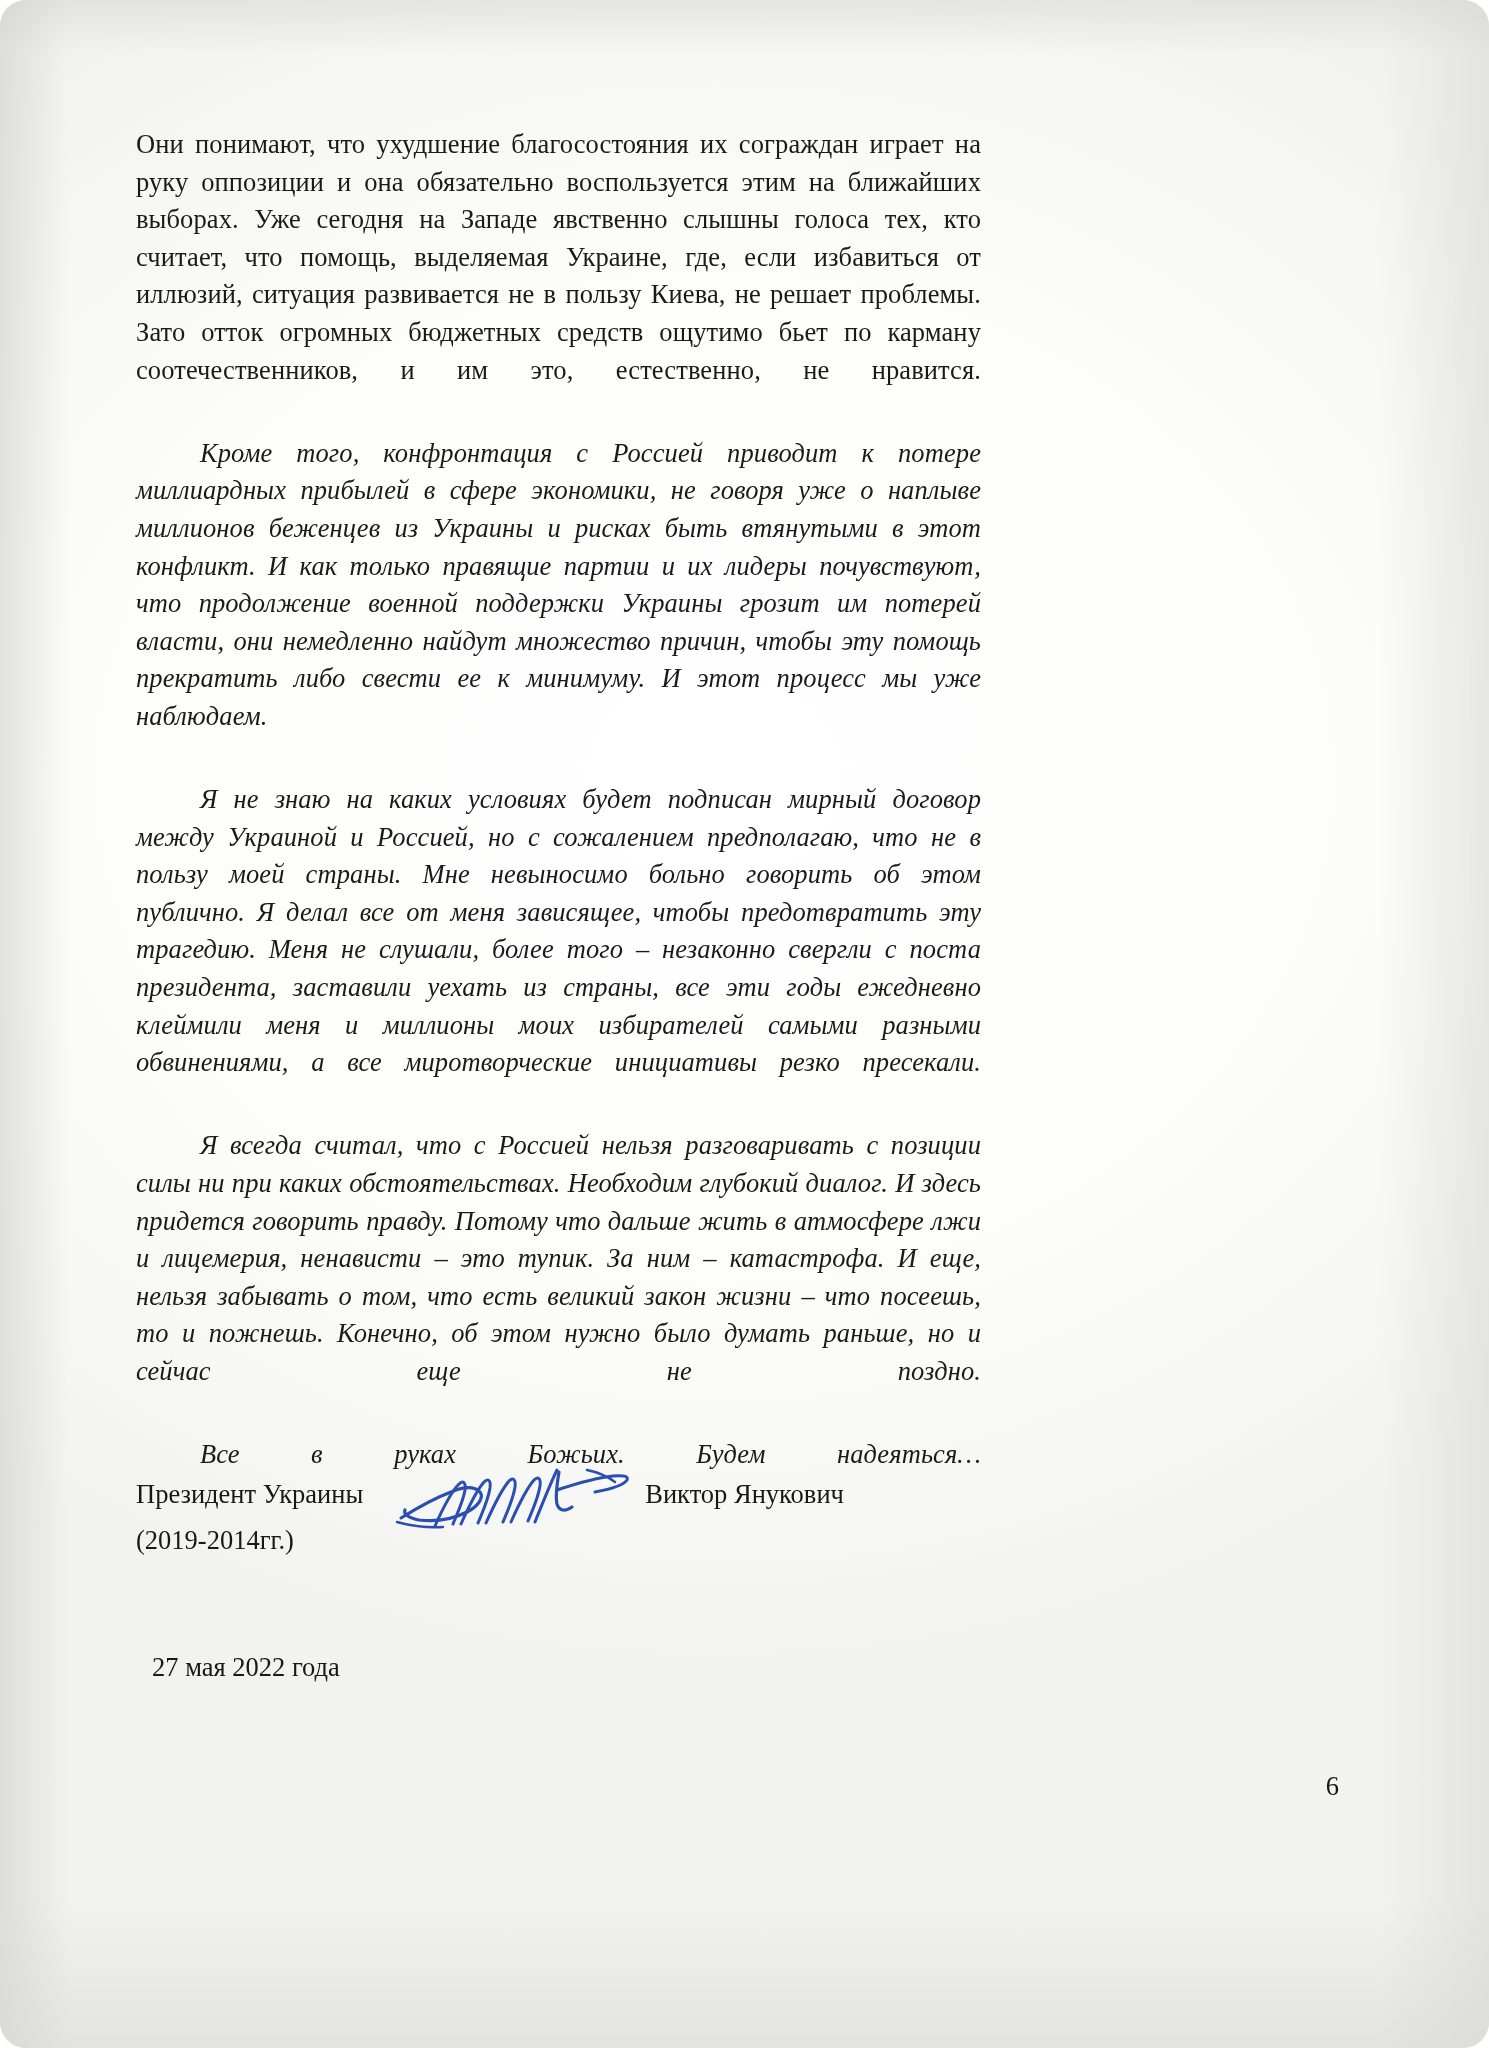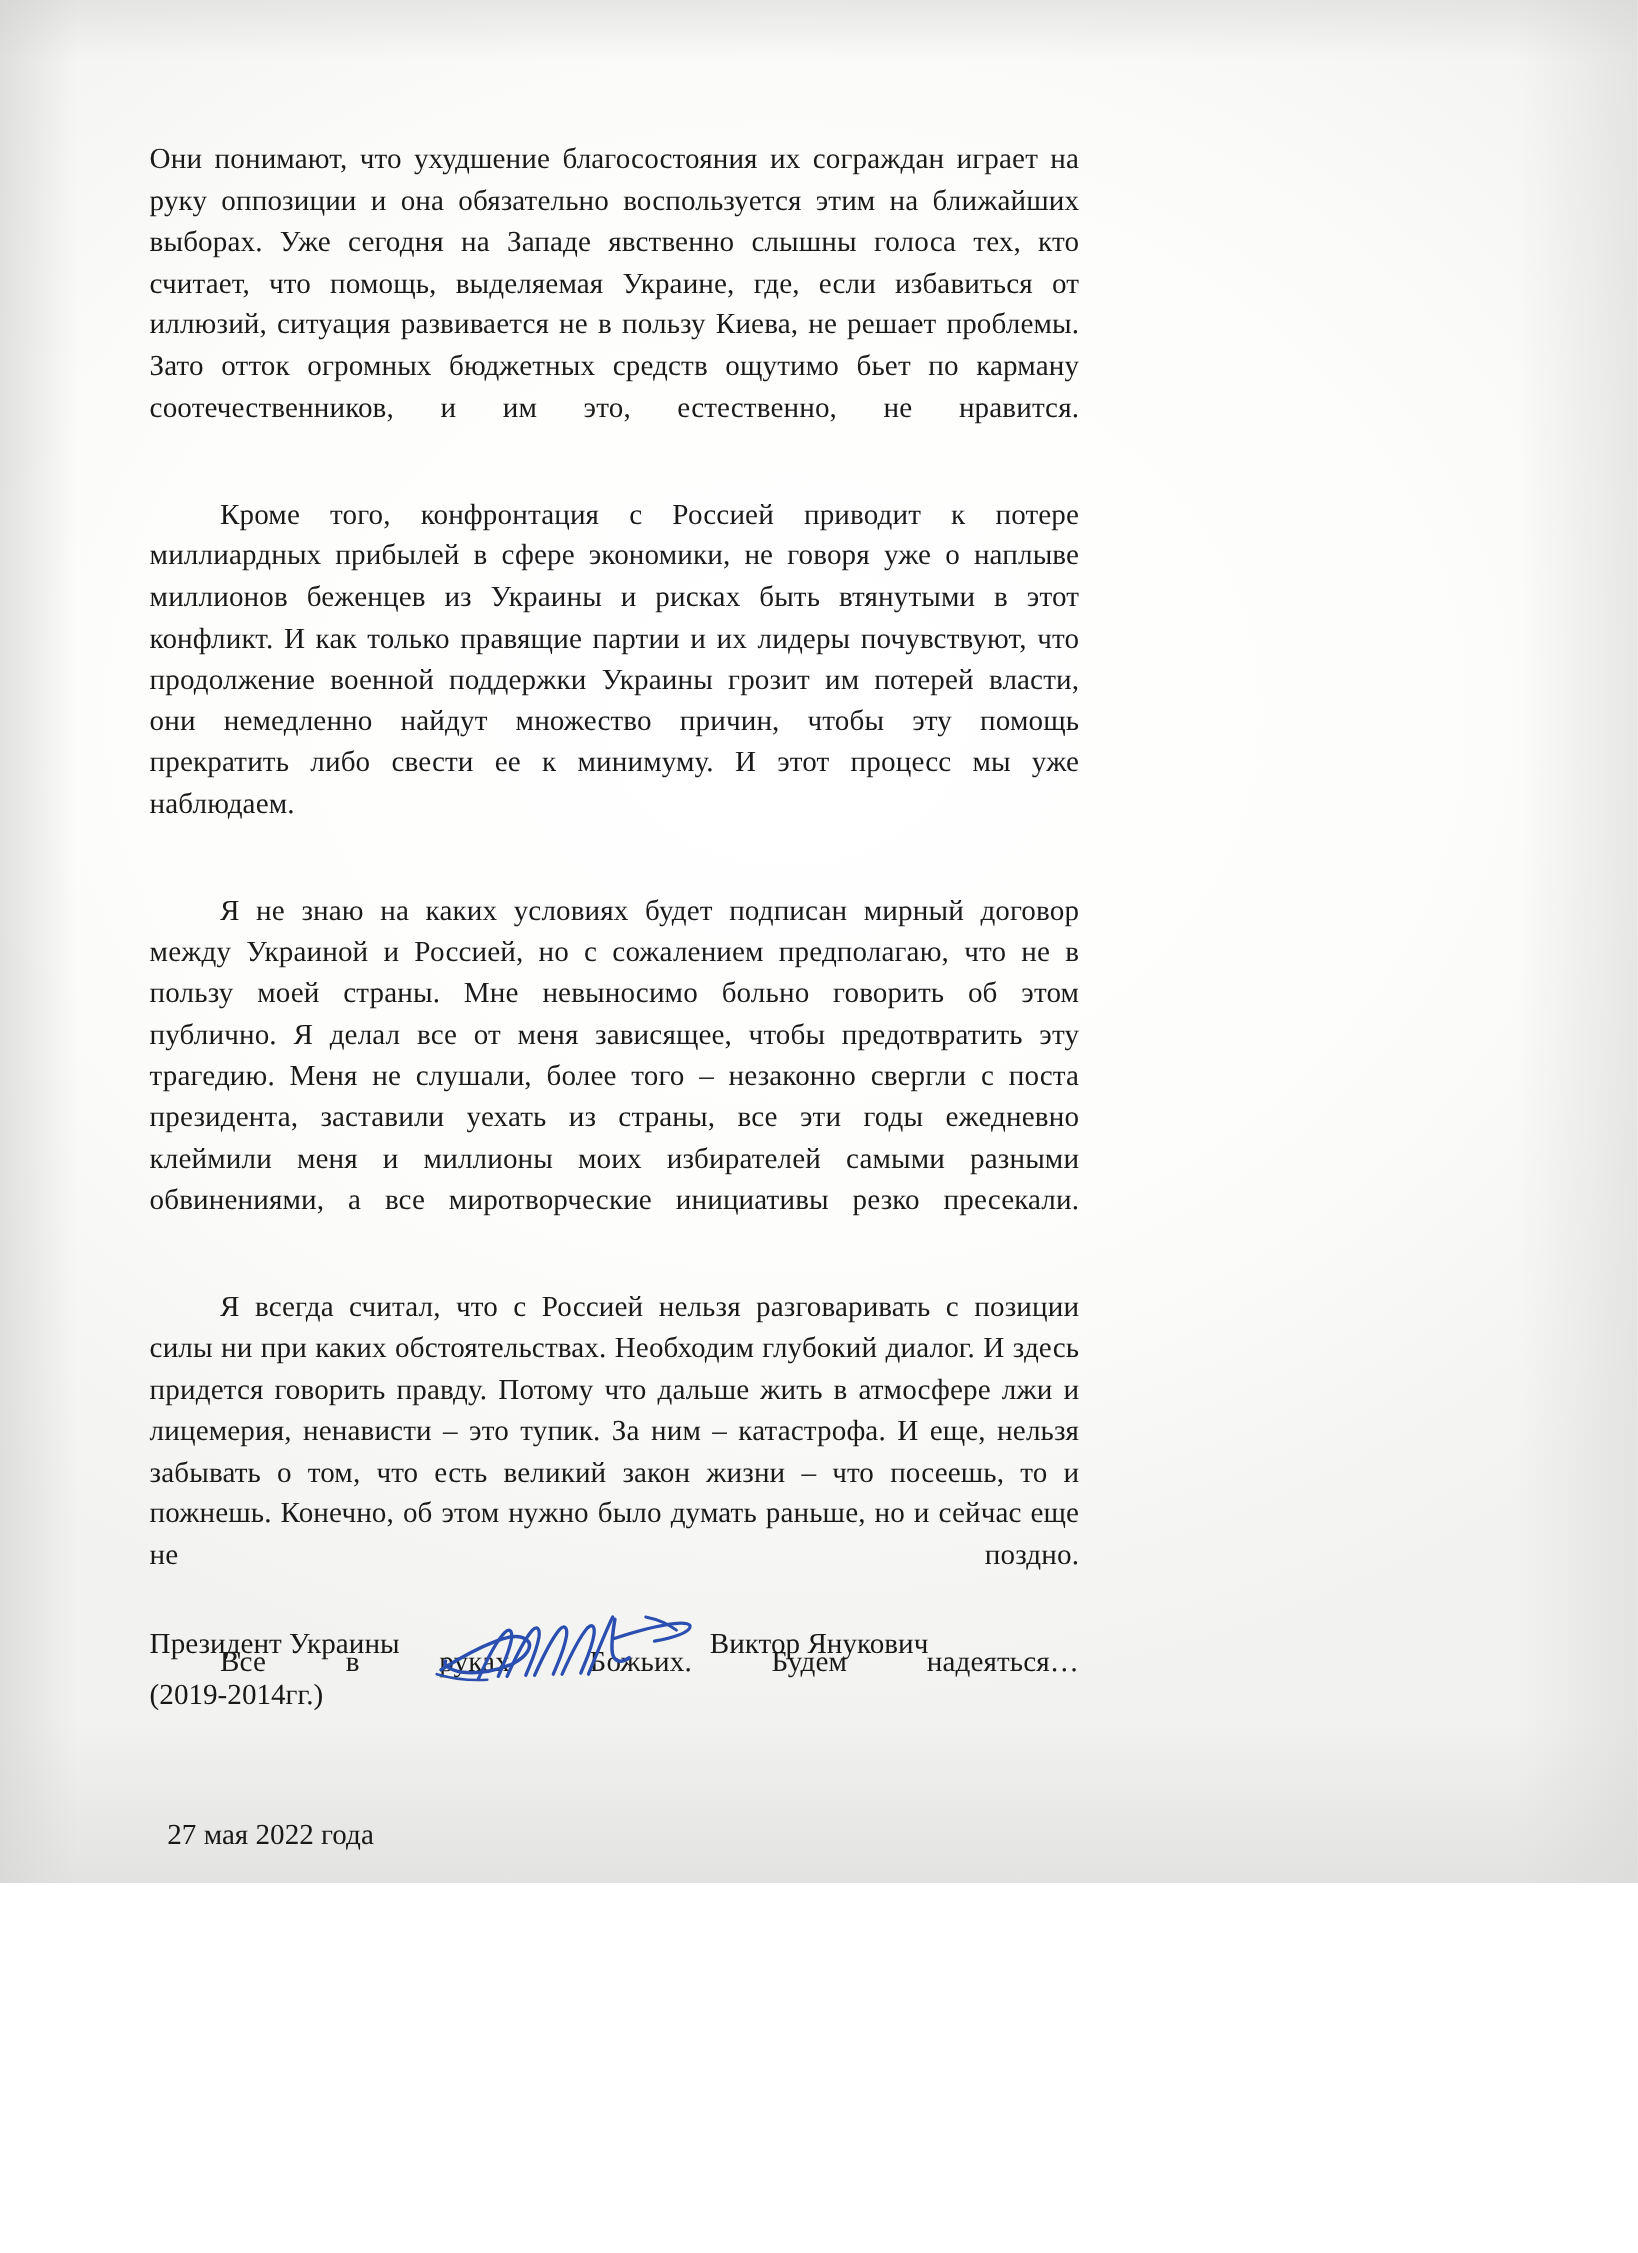--- a/index.html
+++ b/index.html
@@ -5,28 +5,29 @@
 <style>
   html, body {
     margin: 0;
     padding: 0;
     background: #ffffff;
   }
 
   .page {
     position: relative;
     width: 1489px;
-    height: 1712px;
+    height: 2048px;
     margin: 0 auto;
     background:
       radial-gradient(ellipse 1100px 900px at 48% 38%, #ffffff 0%, #fdfdfc 55%, #f7f7f5 80%, #f2f2f0 100%);
     overflow: hidden;
     box-sizing: border-box;
     font-family: "Liberation Serif", "DejaVu Serif", serif;
     color: #181818;
+    border-radius: 26px;
   }
 
   
   .scan-edge-left {
     position: absolute;
     top: 0; left: 0;
     width: 70px; height: 100%;
     background: linear-gradient(to right, rgba(205,205,203,0.55), rgba(255,255,255,0));
     pointer-events: none;
   }
@@ -68,21 +69,22 @@
     letter-spacing: 0.1px;
     word-spacing: 0.4px;
     color: #1a1a1a;
   }
 
   p.para.first {
     text-indent: 0;
   }
 
   p.para + p.para {
-    margin-top: 22px;
+    margin-top: 8px;
+    font-style: italic;
   }
 
   
   p.para::after {
     content: "";
     display: inline-block;
     width: 100%;
   }
 
   .signature-block {

